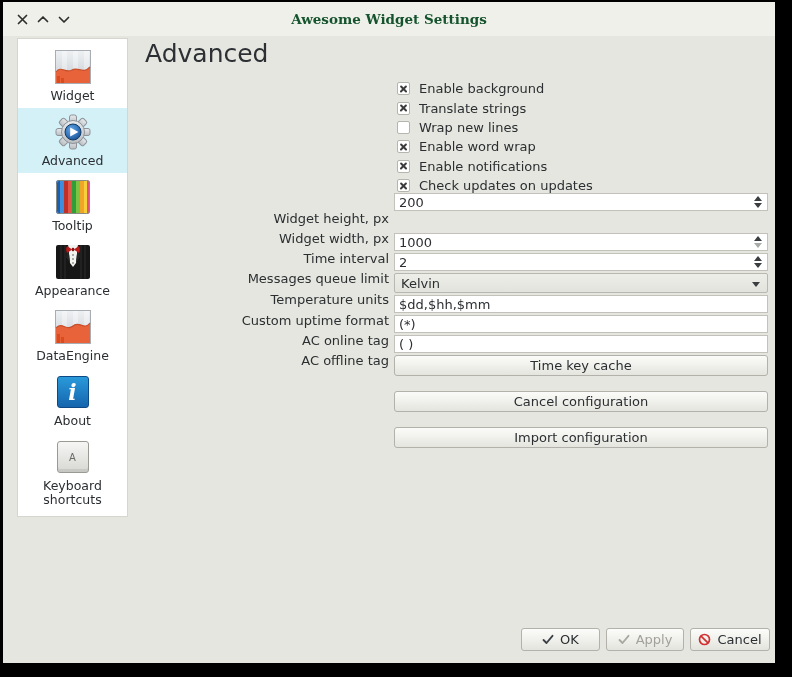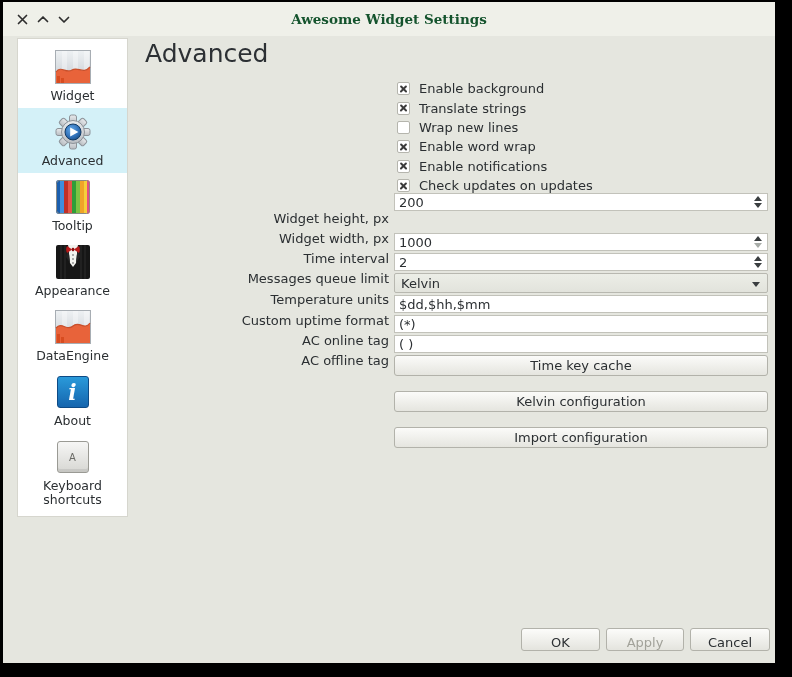--- a/index.html
+++ b/index.html
@@ -123,21 +123,21 @@
   }
   .abtn-row { display: flex; margin-bottom: 4px; }
   .abtn-row .flabel { visibility: hidden; }
   
   .btn {
     position: absolute; top: 626px; height: 23px;
     border: 1px solid #b2b2aa; border-radius: 3px;
     background: linear-gradient(180deg, #fcfcfa 0%, #e4e4de 100%);
     font-family: "DejaVu Sans", "Liberation Sans", sans-serif;
     font-size: 13px; color: #2b2f32; cursor: default;
-    display: flex; align-items: center; justify-content: center; gap: 6px; flex-direction: column;
+    display: flex; align-items: center; justify-content: center; gap: 6px;
   }
   .btn.disabled { color: #a2a29a; }
   #btn-ok { left: 518px; width: 79px; }
   #btn-apply { left: 603px; width: 78px; }
   #btn-cancel { left: 687px; width: 80px; }
 </style>
 </head>
 <body>
 
 <div class="window">
@@ -411,21 +411,21 @@
         <input class="tinput" value="( )" style="">
       </div>
     </div>
 
     <div class="abtn-row gap-above">
       <label class="flabel"></label>
       <button class="abtn">Time key cache</button>
     </div>
     <div class="abtn-row">
       <label class="flabel"></label>
-      <button class="abtn">Kelvin configuration</button>
+      <button class="abtn">Cancel configuration</button>
     </div>
     <div class="abtn-row">
       <label class="flabel"></label>
       <button class="abtn">Import configuration</button>
     </div>
 
   </div>
 
   <button class="btn" id="btn-ok">
     <svg width="12" height="11" viewBox="0 0 12 11">

